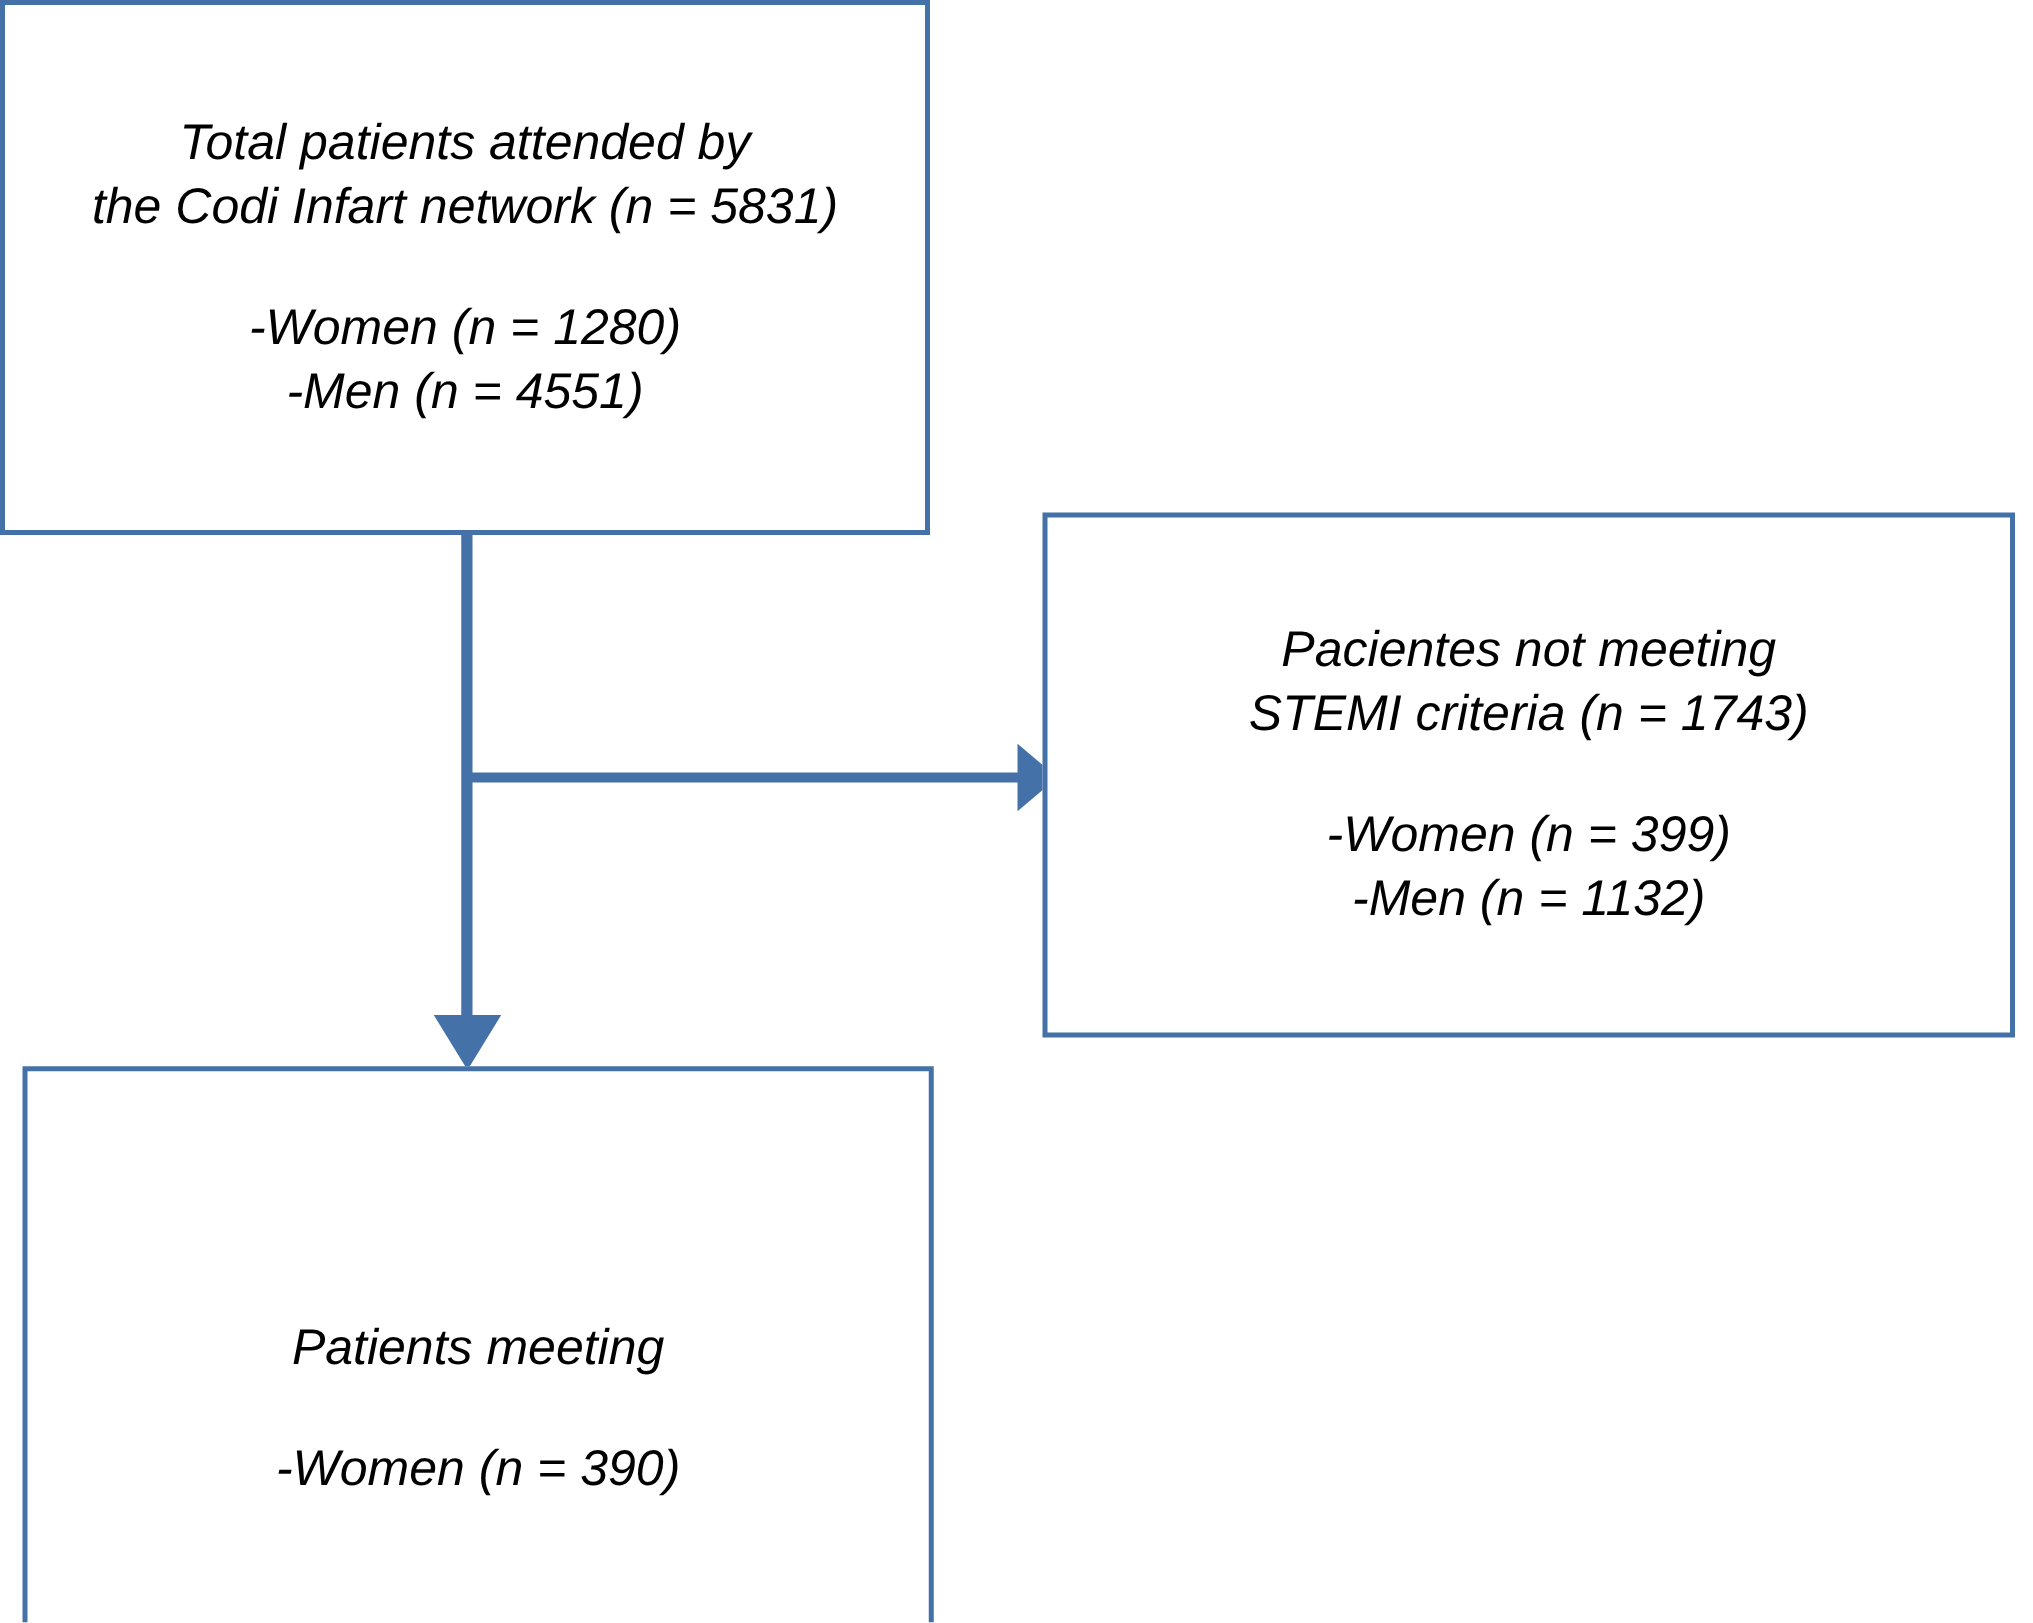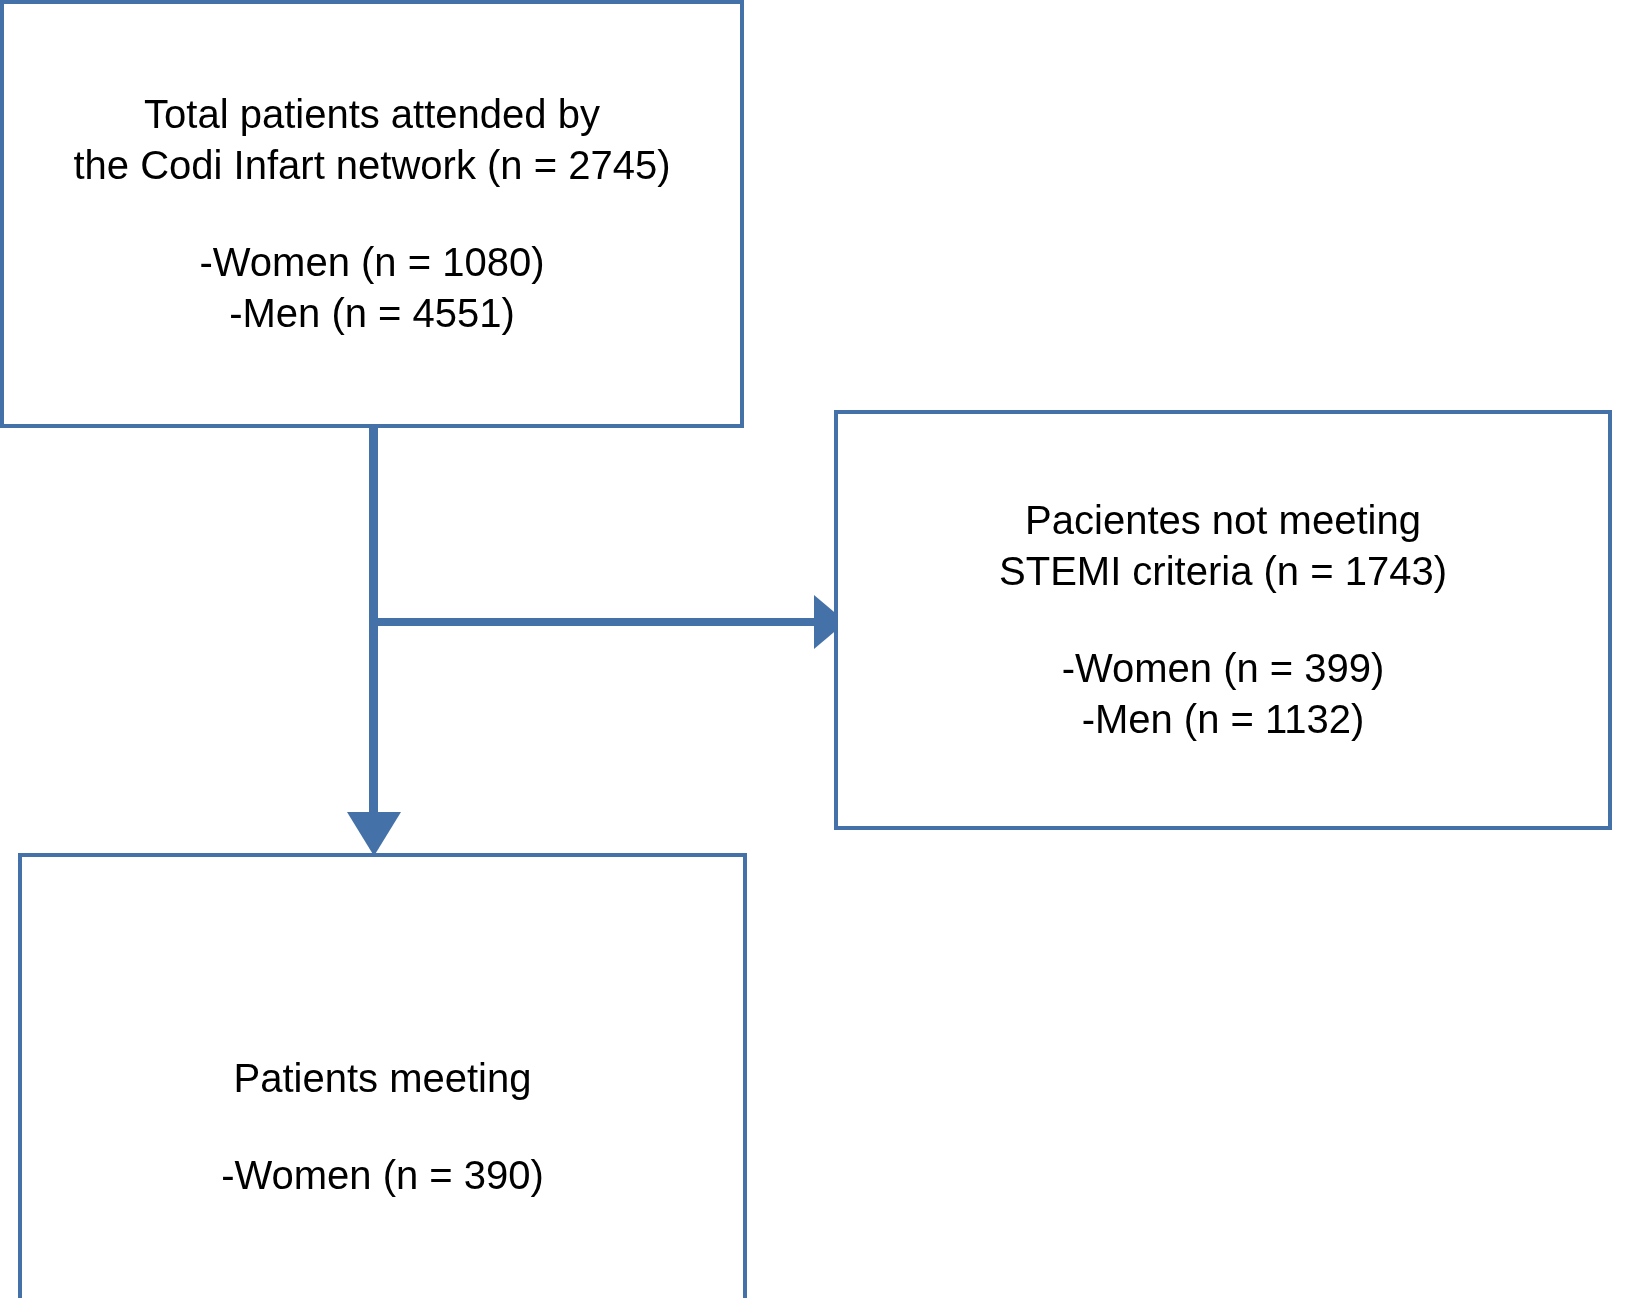--- a/index.html
+++ b/index.html
@@ -22,20 +22,21 @@
   
   .flow-box {
     position: absolute;
     box-sizing: border-box;
     border: 4px solid #4472a8;
     background: #ffffff;
     display: flex;
     flex-direction: column;
     align-items: center;
     justify-content: center;
+    font-style: italic;
   }
   .box-text {
     text-align: center;
     color: #000000;
     font-size: 40px;
     line-height: 1.28;
     font-family: "Liberation Sans", sans-serif;
     white-space: nowrap;
   }
   .box-text .line { display: block; }
@@ -86,23 +87,23 @@
   }
 </style>
 </head>
 <body>
 
 <div id="canvas">
 
   <div class="flow-box" id="box-total">
     <div class="box-text">
       <span class="line">Total patients attended by</span>
-      <span class="line">the Codi Infart network (n = 2745)</span>
+      <span class="line">the Codi Infart network (n = 5831)</span>
       <span class="box-gap"></span>
-      <span class="line">-Women (n = 1080)</span>
+      <span class="line">-Women (n = 1280)</span>
       <span class="line">-Men (n = 4551)</span>
     </div>
   </div>
 
   <div class="conn" id="conn-vertical"></div>
   <div class="conn" id="conn-horizontal"></div>
   <div class="arrow" id="arrow-down"></div>
   <div class="arrow" id="arrow-right"></div>
 
   <div class="flow-box" id="box-not-meet">

